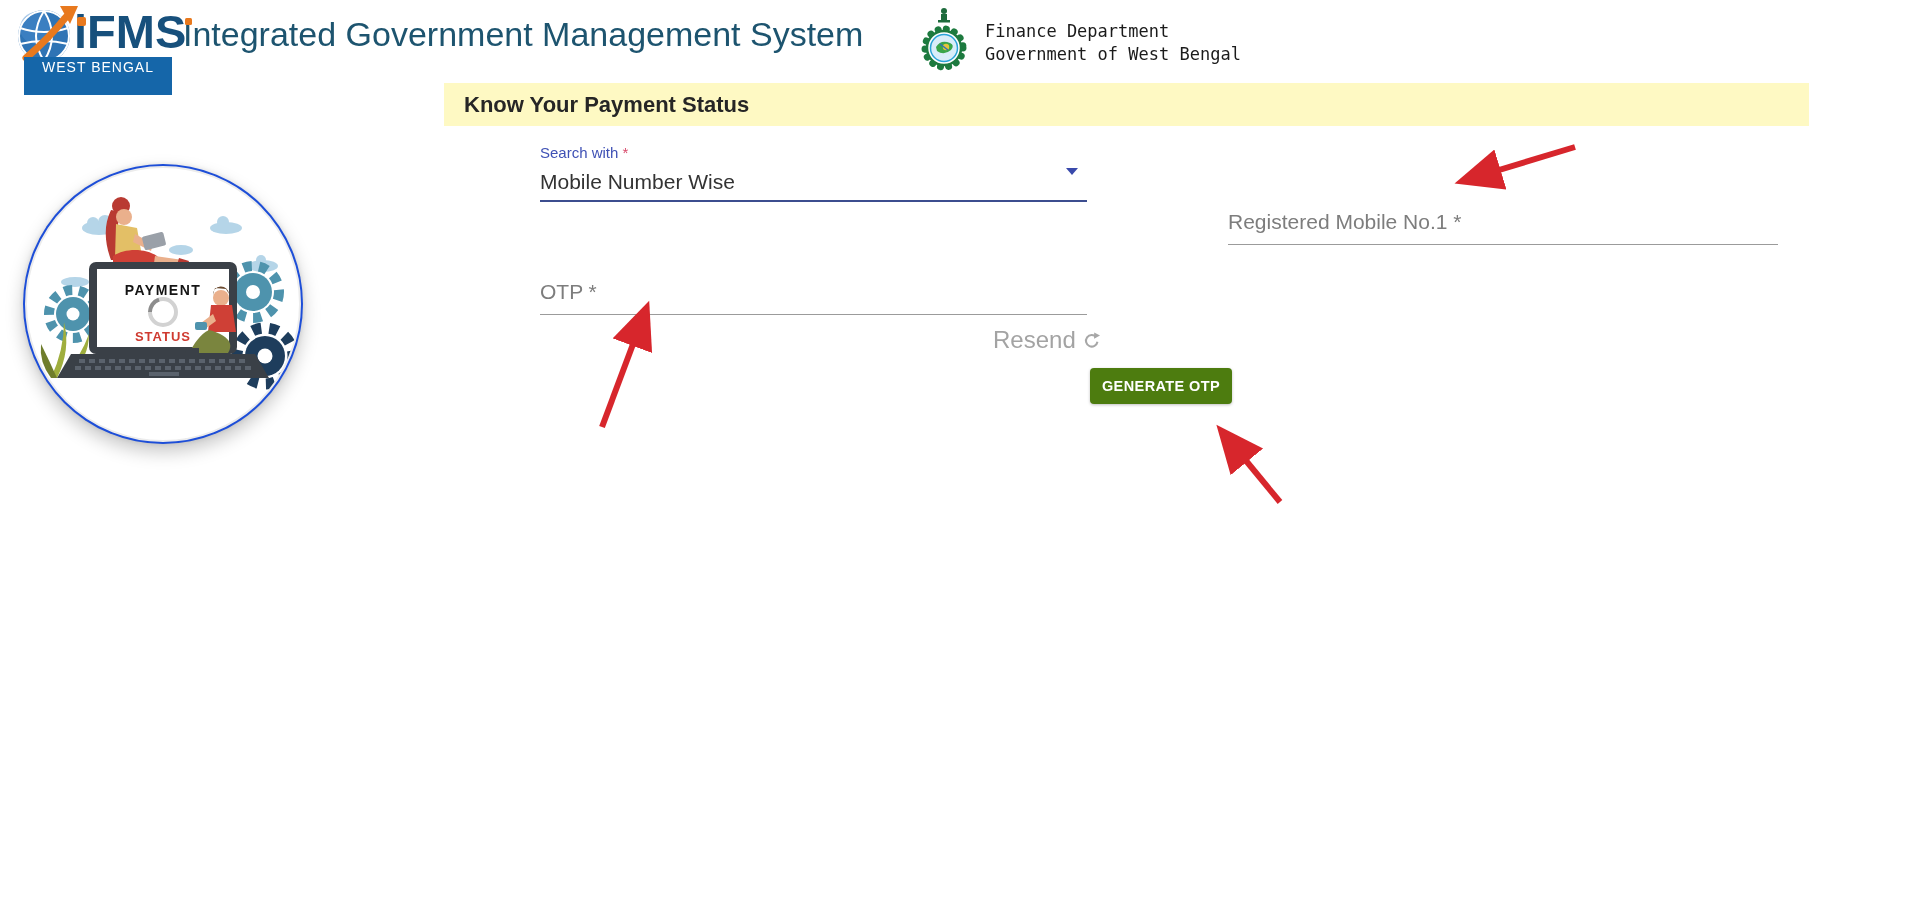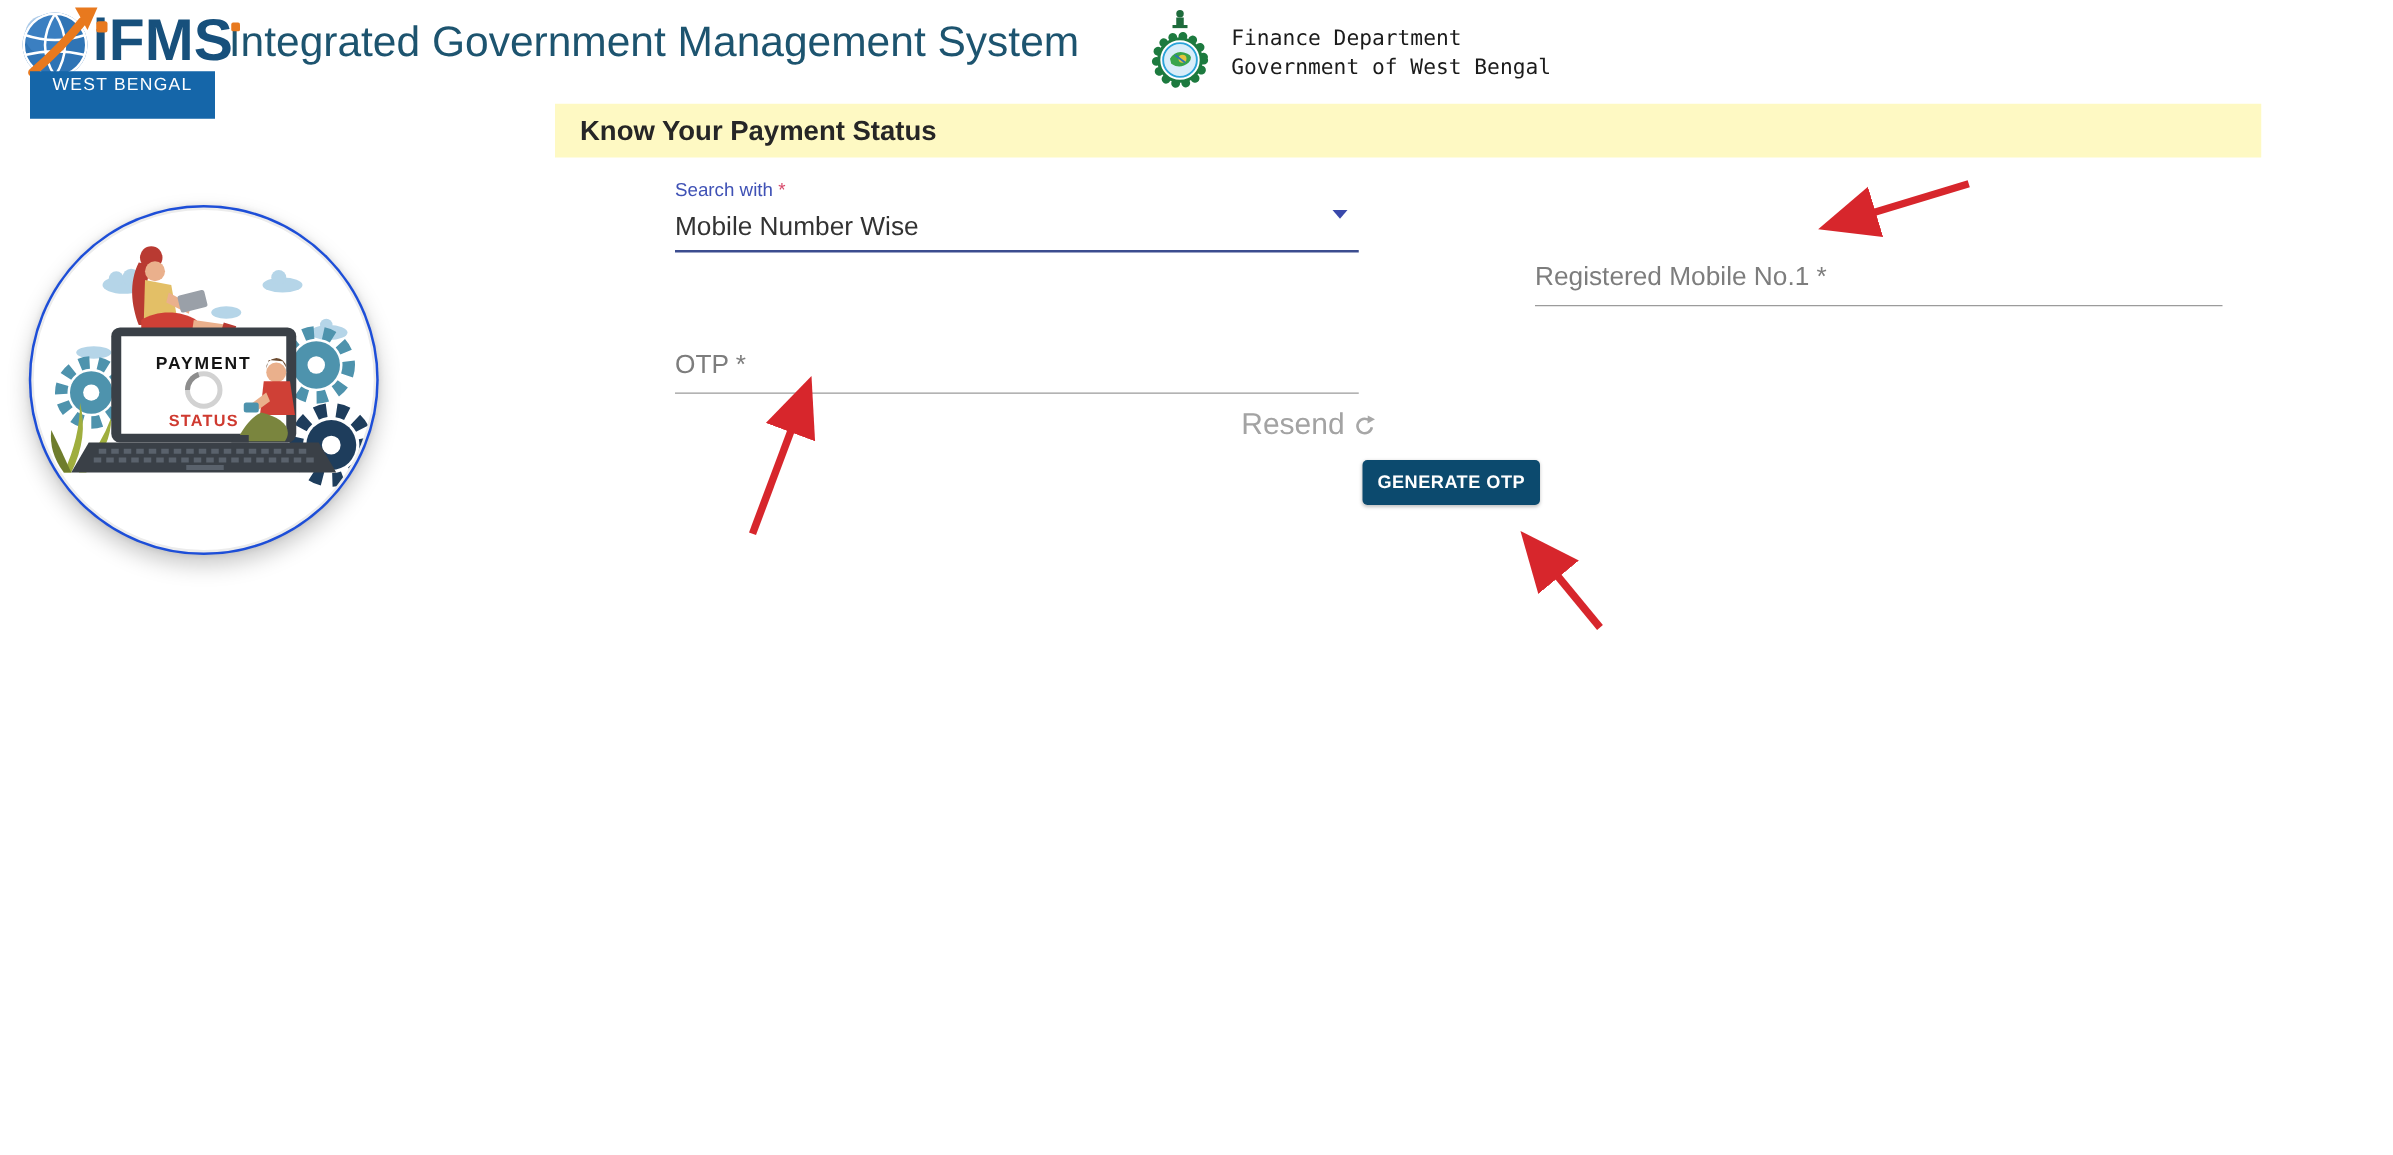--- a/index.html
+++ b/index.html
@@ -33,21 +33,21 @@
   .select-arrow{position:absolute;left:1066px;top:168px;width:0;height:0;cursor:pointer;
     border-left:6px solid transparent;border-right:6px solid transparent;border-top:7px solid #3949ab;}
   .text-field{position:absolute;background:transparent;border:none;outline:none;
     border-bottom:1px solid #9b9b9b;font-size:21px;color:#333;
     font-family:"Liberation Sans",sans-serif;padding:0 0 10px 0;}
   .text-field::placeholder{color:#7d7d7d;opacity:1;}
   #mobile-input{left:1228px;top:170px;width:550px;margin-top:40px;}
   #otp-input{left:540px;top:280px;width:547px;}
   .resend{position:absolute;left:993px;top:286px;display:flex;align-items:center;gap:7px;
     color:#a3a3a3;font-size:24px;cursor:pointer;margin-top:40px;}
-  .generate-btn{position:absolute;left:1090px;top:368px;width:142px;height:36px;background:#0c4a6e;
+  .generate-btn{position:absolute;left:1090px;top:368px;width:142px;height:36px;background:#4d7c0f;
     border:none;border-radius:4px;color:#fff;font-weight:700;font-size:14.5px;letter-spacing:.4px;
     font-family:"Liberation Sans",sans-serif;cursor:pointer;box-shadow:0 1px 3px rgba(0,0,0,.25);}
   
   .arrows-overlay{position:absolute;left:0;top:0;width:1914px;height:924px;pointer-events:none;}
 </style>
 </head>
 <body>
 
 <div>
 

